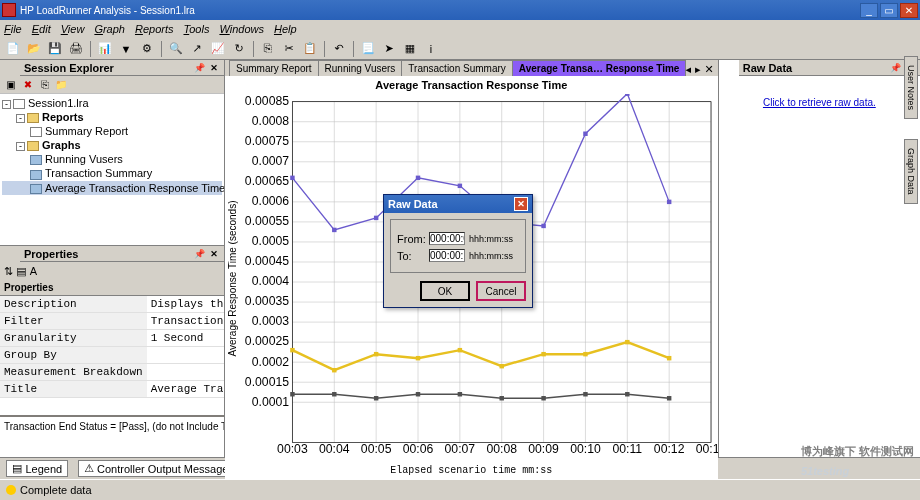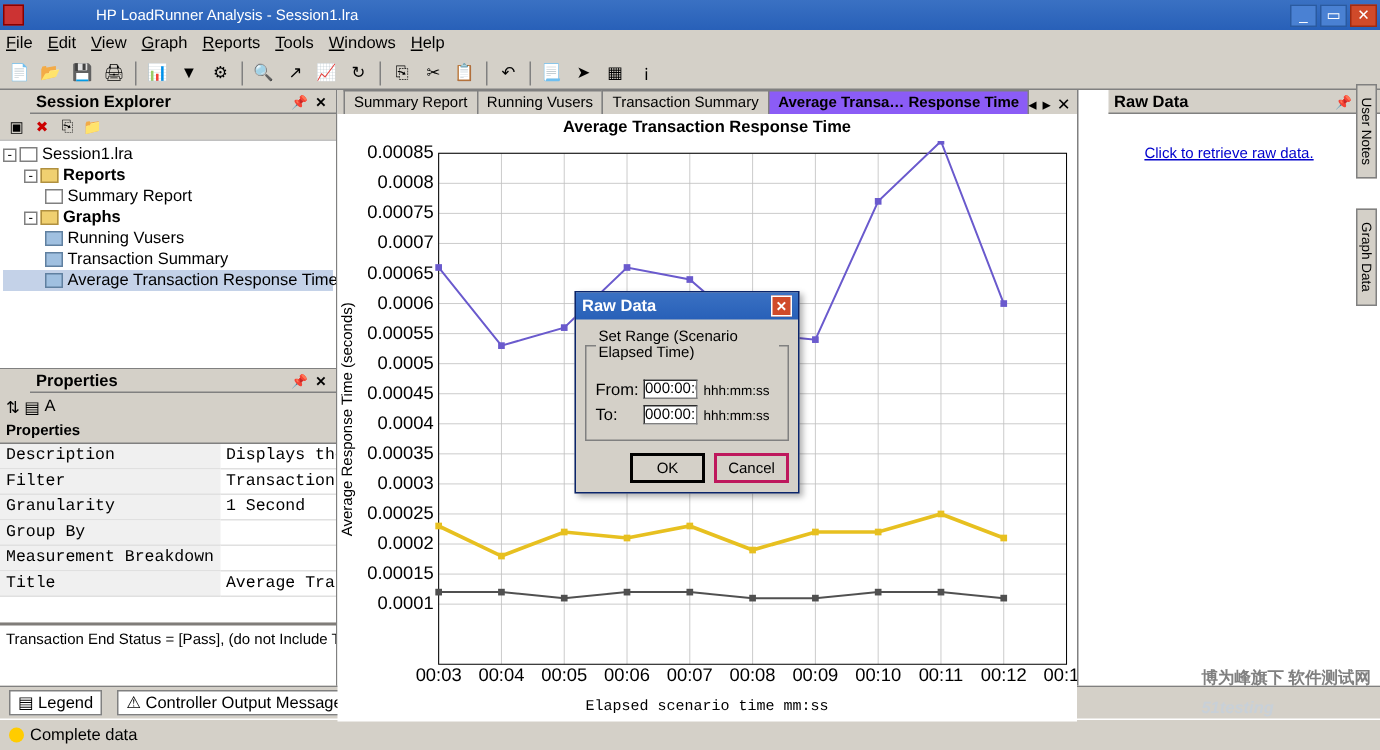--- a/index.html
+++ b/index.html
@@ -1,23 +1,23 @@
 <!DOCTYPE html>
 <html><head>
 <meta charset="utf-8">
 <style>
 * { box-sizing: border-box; margin: 0; padding: 0; font-family: Tahoma, sans-serif; font-size: 11px; }
 html, body { width: 920px; height: 500px; overflow: hidden; background: #d4d0c8; }
 .titlebar { height: 20px; background: linear-gradient(#3a71c3,#2860b8); color: #fff; display: flex; align-items: center; padding: 0 2px; }
 .titlebar .ticon { width: 14px; height: 14px; background: #c33; margin-right: 4px; border: 1px solid #800; }
-.titlebar .title { flex: 1; font-size: 10px; margin-left: 44px; }
+.titlebar .title { flex: 1; font-size: 10px; }
 .winbtns { display: flex; gap: 2px; }
 .winbtn { width: 18px; height: 15px; background: #4a81d3; border: 1px solid #2a5aa0; display: flex; align-items: center; justify-content: center; color: #fff; font-size: 10px; }
 .winbtn.close { background: #d04a2a; border-color: #a02a10; }
-.menubar { height: 18px; background: #d4d0c8; display: flex; align-items: center; padding: 1px 4px; gap: 10px; color: #000; }
+.menubar { height: 18px; background: #d4d0c8; display: flex; align-items: center; padding: 1px 4px; gap: 10px; color: #000; font-style: italic; }
 .menubar span { color: #000; }
 .menubar span u { text-decoration: underline; }
 .toolbar { height: 22px; background: #d4d0c8; border-bottom: 1px solid #808080; display: flex; align-items: center; padding: 0 4px; gap: 3px; }
 .tbtn { width: 18px; height: 18px; border: 1px solid transparent; display: flex; align-items: center; justify-content: center; font-size: 11px; }
 .tsep { width: 1px; height: 16px; background: #808080; margin: 0 2px; }
 .content { display: flex; height: 397px; }
 .leftcol { width: 225px; display: flex; flex-direction: column; border-right: 1px solid #808080; }
 .panehdr { height: 16px; background: #d4d0c8; border-bottom: 1px solid #808080; display: flex; align-items: center; padding: 0 4px; font-weight: bold; font-size: 10px; margin-left: 20px; }
 .panehdr .sp { flex: 1; }
 .panehdr .pb { width: 12px; height: 12px; font-size: 9px; display: flex; align-items: center; justify-content: center; margin-left: 2px; }
@@ -333,21 +333,20 @@
 </div>
 
 <div class="dialog">
   <div class="dlgtitle">
     <span>Raw Data</span>
     <span class="sp"></span>
     <span class="cl">✕</span>
   </div>
   <div class="dlgbody">
     <fieldset>
-      <legend>Set Range  (Scenario Elapsed Time)</legend>
       <div class="dlgrow">
         <label>From:</label>
         <input value="000:00:00" style="">
         <span class="hint">hhh:mm:ss</span>
       </div>
       <div class="dlgrow">
         <label>To:</label>
         <input value="000:00:14" style="">
         <span class="hint">hhh:mm:ss</span>
       </div>

